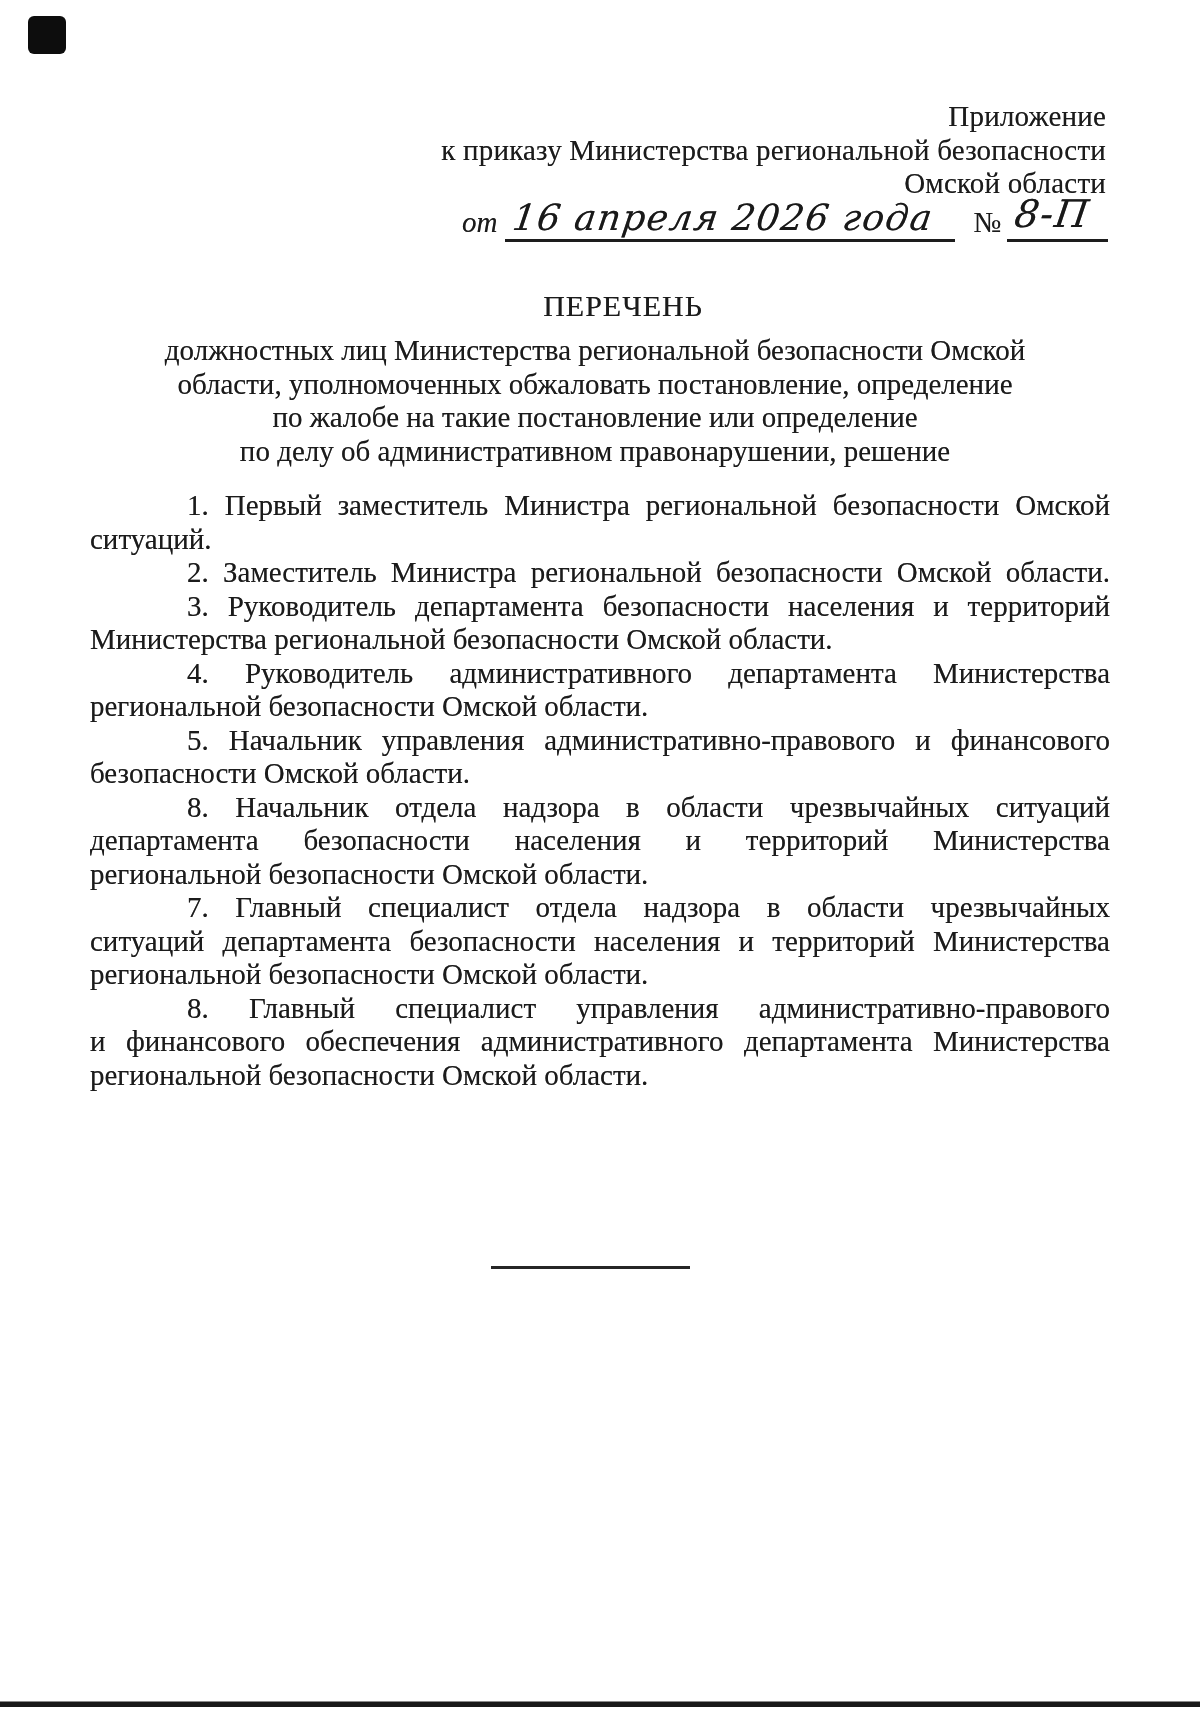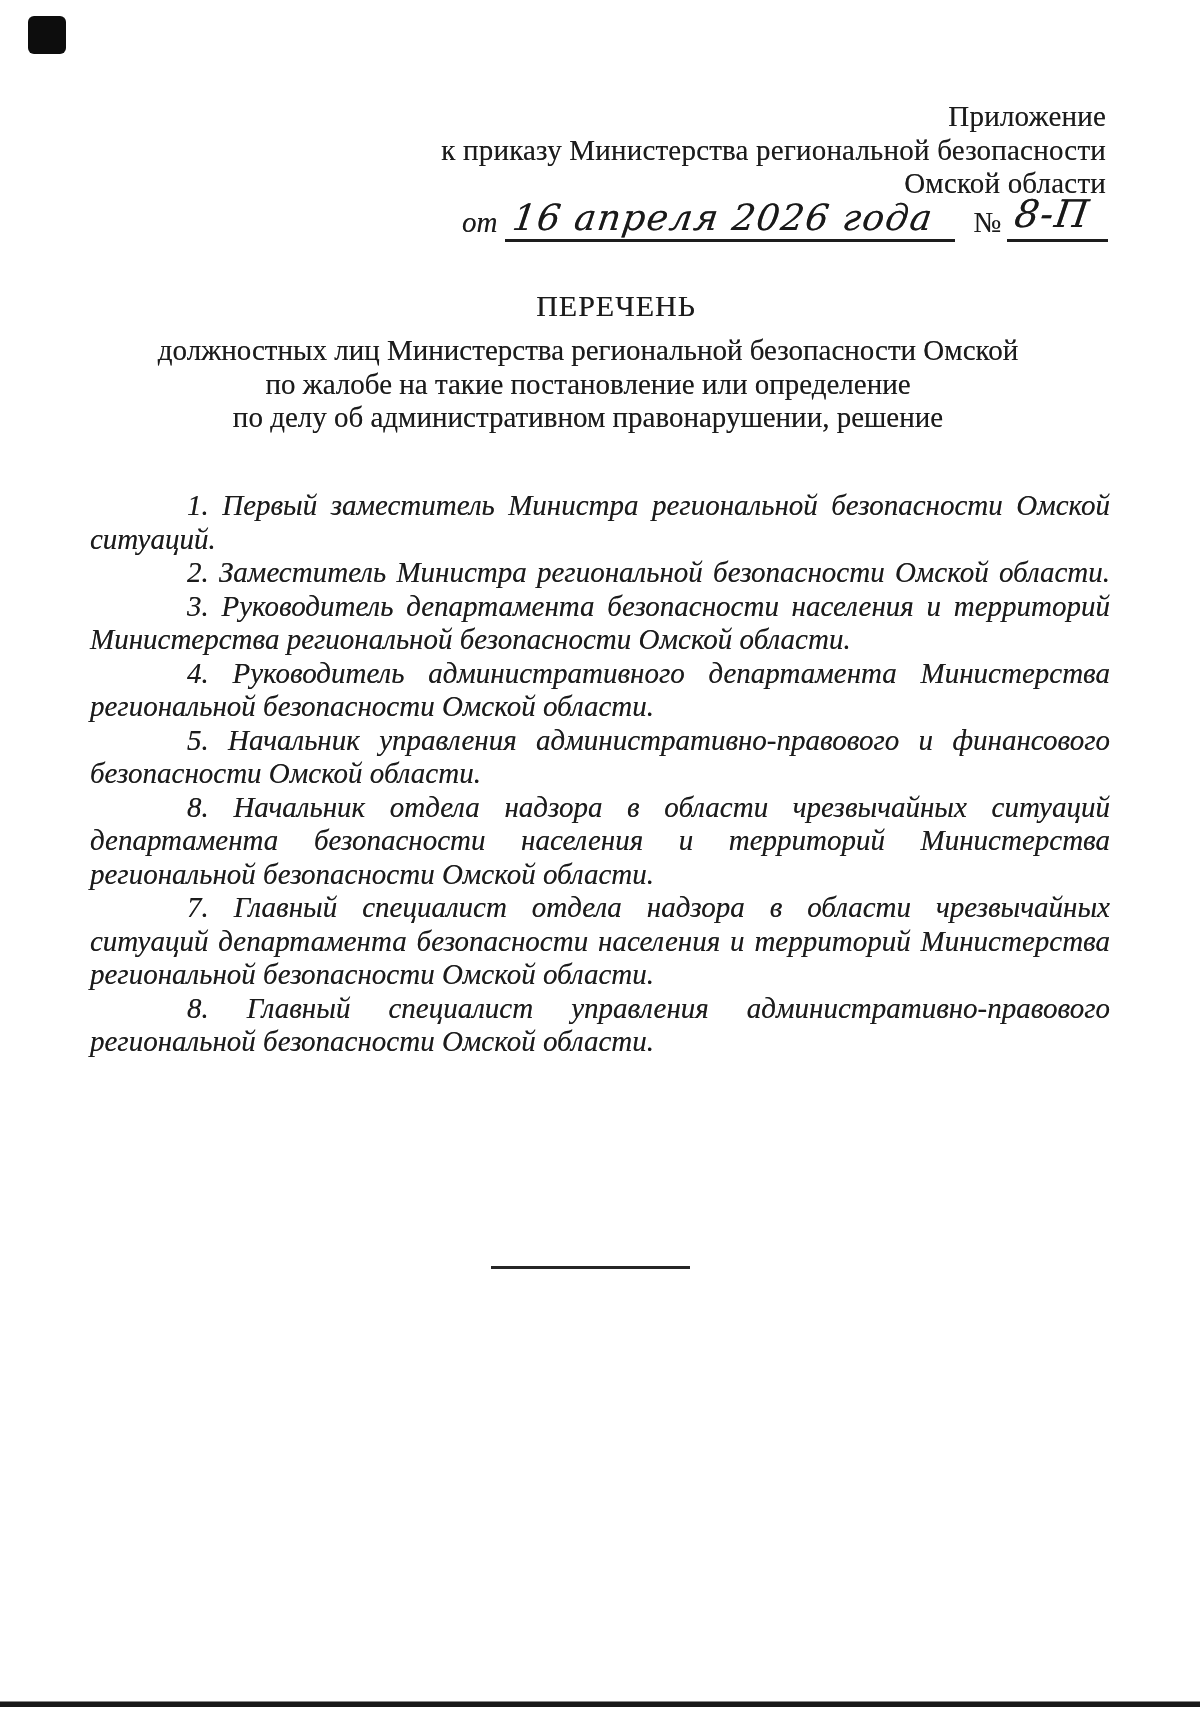--- a/index.html
+++ b/index.html
@@ -22,32 +22,32 @@
   .num-prefix{margin-left:18px;padding:0 6px 3px 0;}
   .date-slot{width:450px;height:48px;border-bottom:3px solid #1d1d1d;position:relative;}
   .num-slot{flex:1;height:48px;border-bottom:3px solid #1d1d1d;position:relative;}
   .hw{
     position:absolute;bottom:1px;left:8px;white-space:nowrap;
     font-family:"DejaVu Serif",serif;font-style:italic;font-size:36px;
     transform:skewX(-8deg);letter-spacing:1.5px;color:#191919;
   }
   .num-slot .hw{font-size:38px;bottom:3px;}
   .title{
-    position:absolute;left:78px;top:288px;width:1020px;
+    position:absolute;left:85px;top:288px;width:1020px;
     text-align:center;font-size:29px;line-height:33.5px;
   }
   .title .heading{
     font-size:30px;line-height:36px;letter-spacing:1px;
     transform:translateX(28px);margin-bottom:10px;
   }
   .body-list{
     position:absolute;left:90px;top:489px;width:1020px;
     font-size:29px;line-height:33.5px;
   }
-  .ln{text-align:justify;font-style:italic;}
+  .ln{text-align:justify;}
   .ln.fill{text-align-last:justify;}
   .ln.first{text-indent:97px;}
   .mid-rule{position:absolute;left:491px;top:1266px;width:199px;height:3px;background:#262626;}
   .bottom-band{position:absolute;left:0;top:1701px;width:1200px;height:5px;background:#191919;border-top:1px solid #8a8a8a;}
 </style>
 </head>
 <body>
 
 <div class="page">
 
@@ -66,20 +66,21 @@
     </span>
     <span class="num-prefix">№</span>
     <span class="num-slot">
       <span class="hw">8-П</span>
     </span>
   </div>
 
   <div class="title">
     <div class="heading">ПЕРЕЧЕНЬ</div>
     <div>должностных лиц Министерства региональной безопасности Омской</div>
+    <div>области, уполномоченных обжаловать постановление, определение</div>
     <div>по жалобе на такие постановление или определение</div>
     <div>по делу об административном правонарушении, решение</div>
   </div>
 
   <div class="body-list">
     <div class="ln first fill">1. Первый заместитель Министра региональной безопасности Омской</div>
     <div class="ln">ситуаций.</div>
 
     <div class="ln first fill">2. Заместитель Министра региональной безопасности Омской области.</div>
 
@@ -94,19 +95,20 @@
 
     <div class="ln first fill">8. Начальник отдела надзора в области чрезвычайных ситуаций</div>
     <div class="ln fill">департамента безопасности населения и территорий Министерства</div>
     <div class="ln">региональной безопасности Омской области.</div>
 
     <div class="ln first fill">7. Главный специалист отдела надзора в области чрезвычайных</div>
     <div class="ln fill">ситуаций департамента безопасности населения и территорий Министерства</div>
     <div class="ln">региональной безопасности Омской области.</div>
 
     <div class="ln first fill">8. Главный специалист управления административно-правового</div>
+    <div class="ln fill">и финансового обеспечения административного департамента Министерства</div>
     <div class="ln">региональной безопасности Омской области.</div>
   </div>
 
   <div class="mid-rule"></div>
   <div class="bottom-band"></div>
 
 </div>
 
 </body></html>

